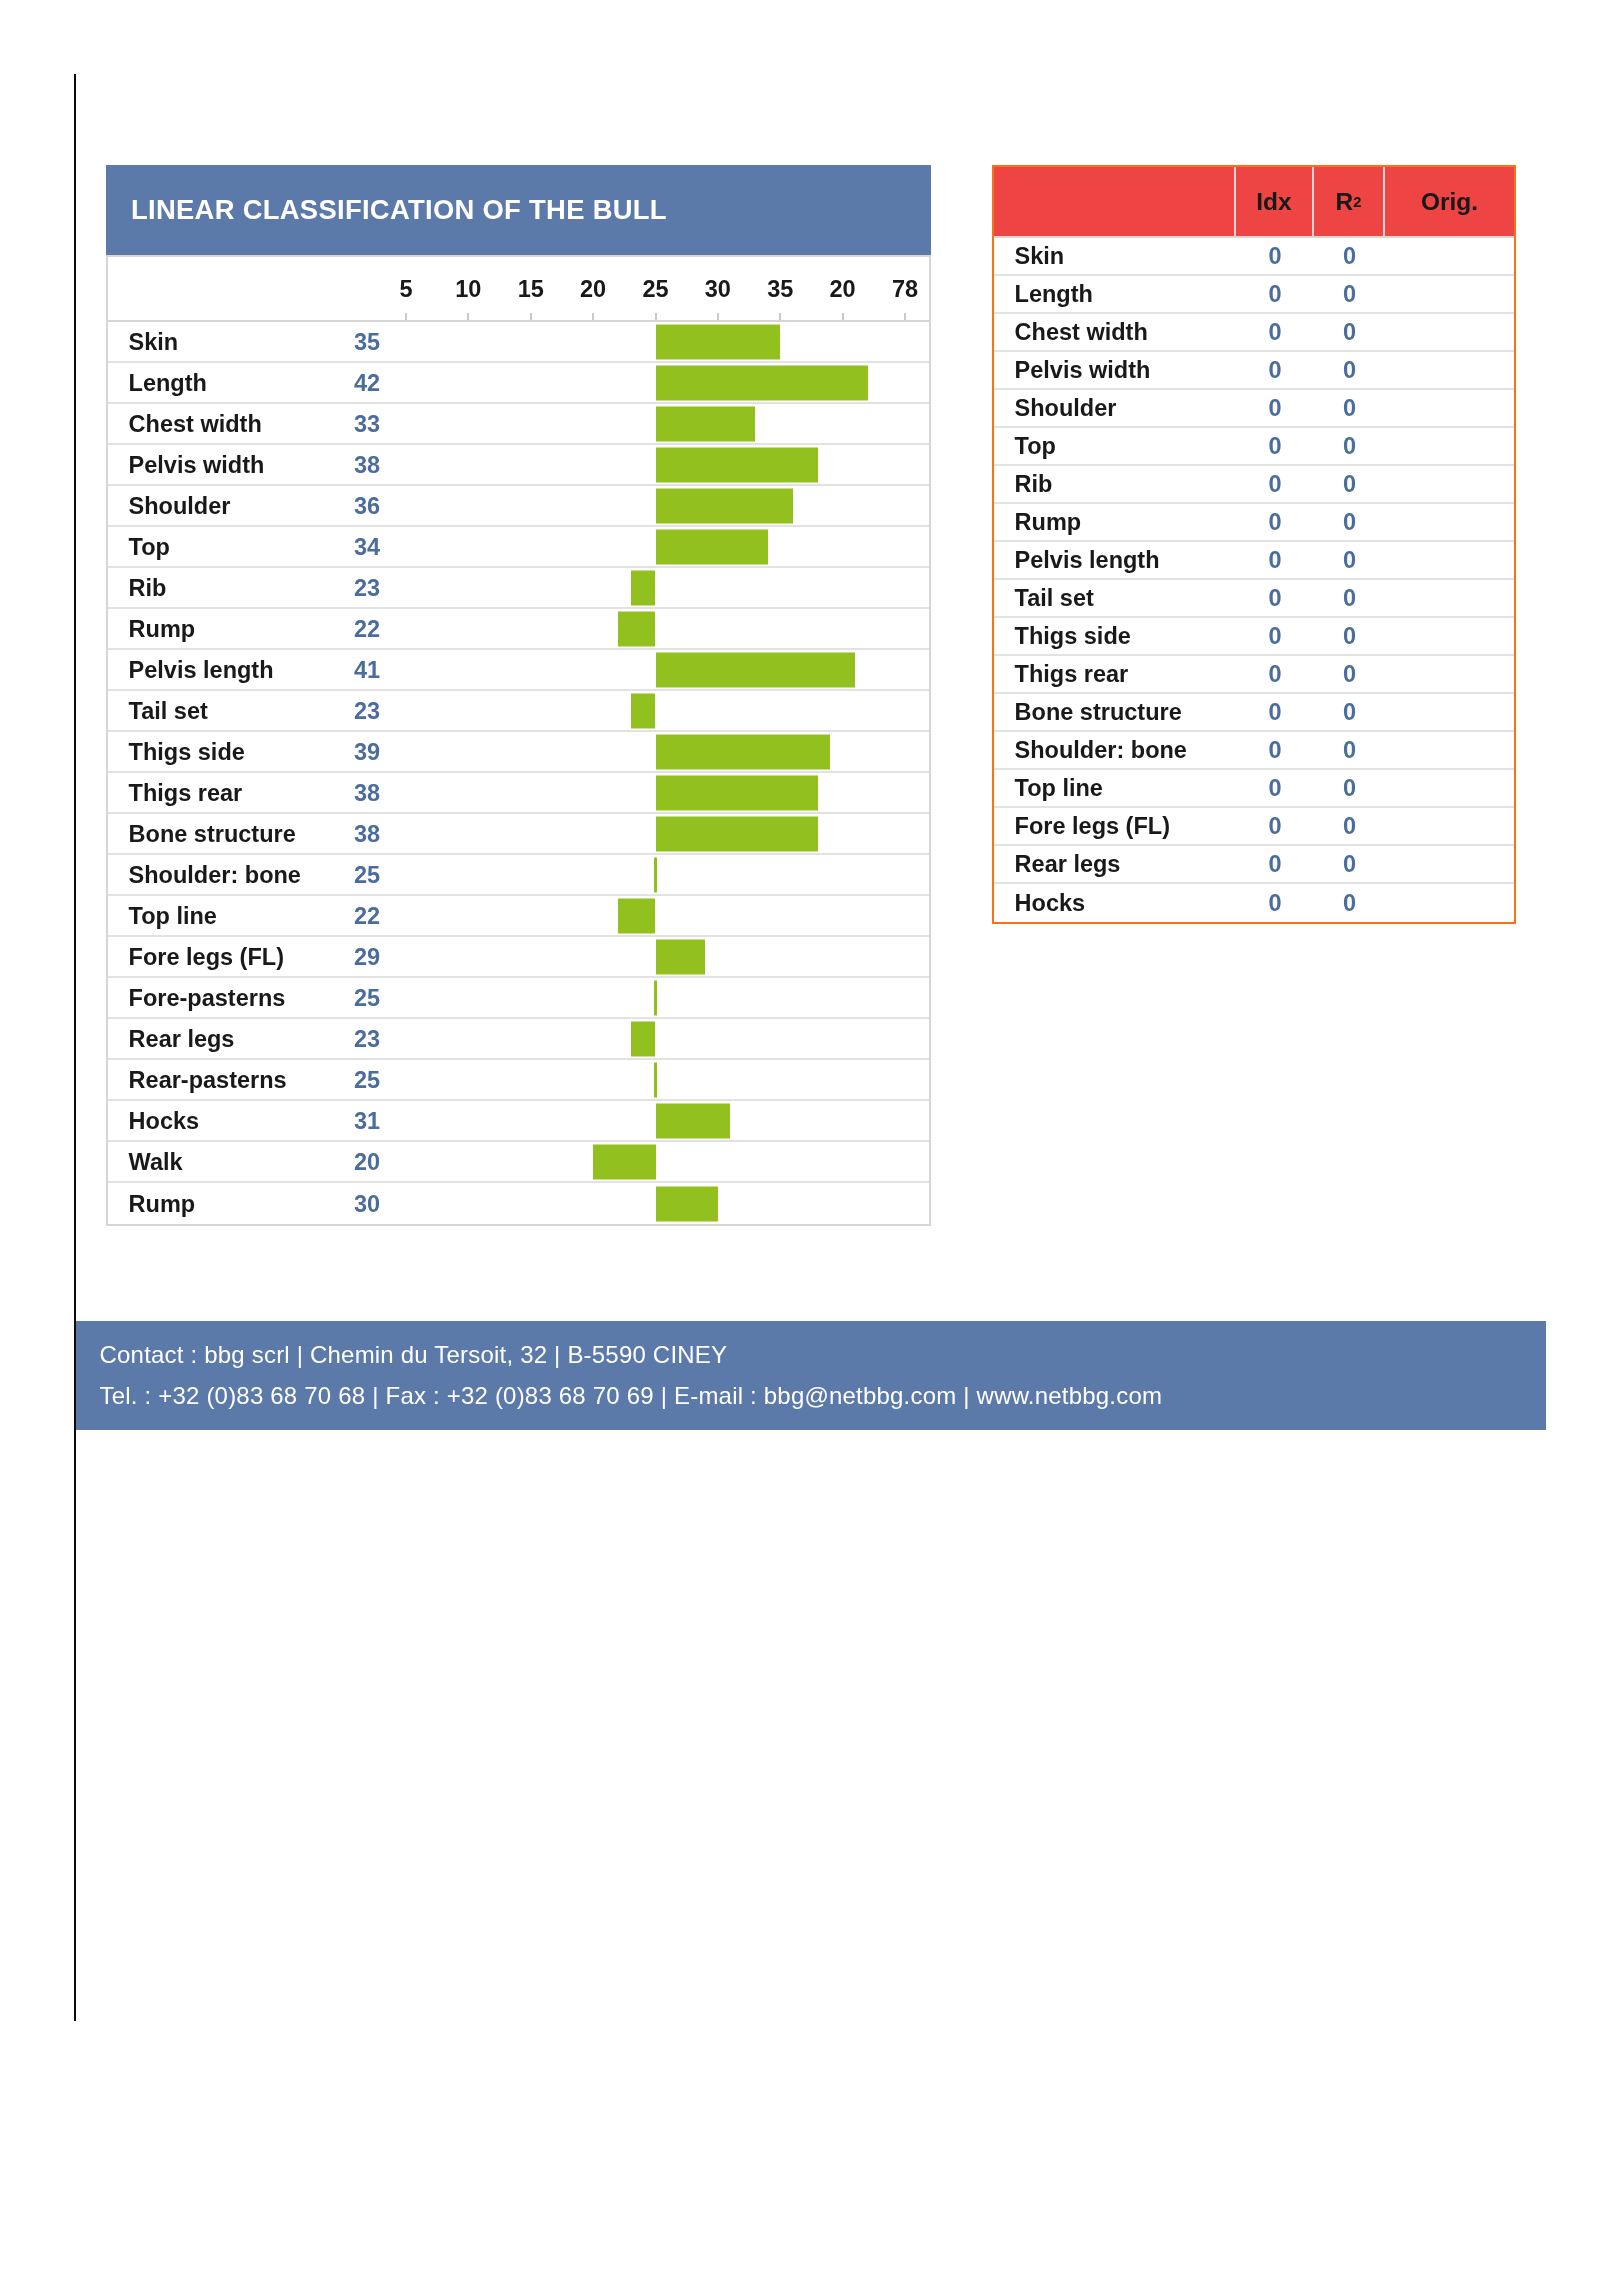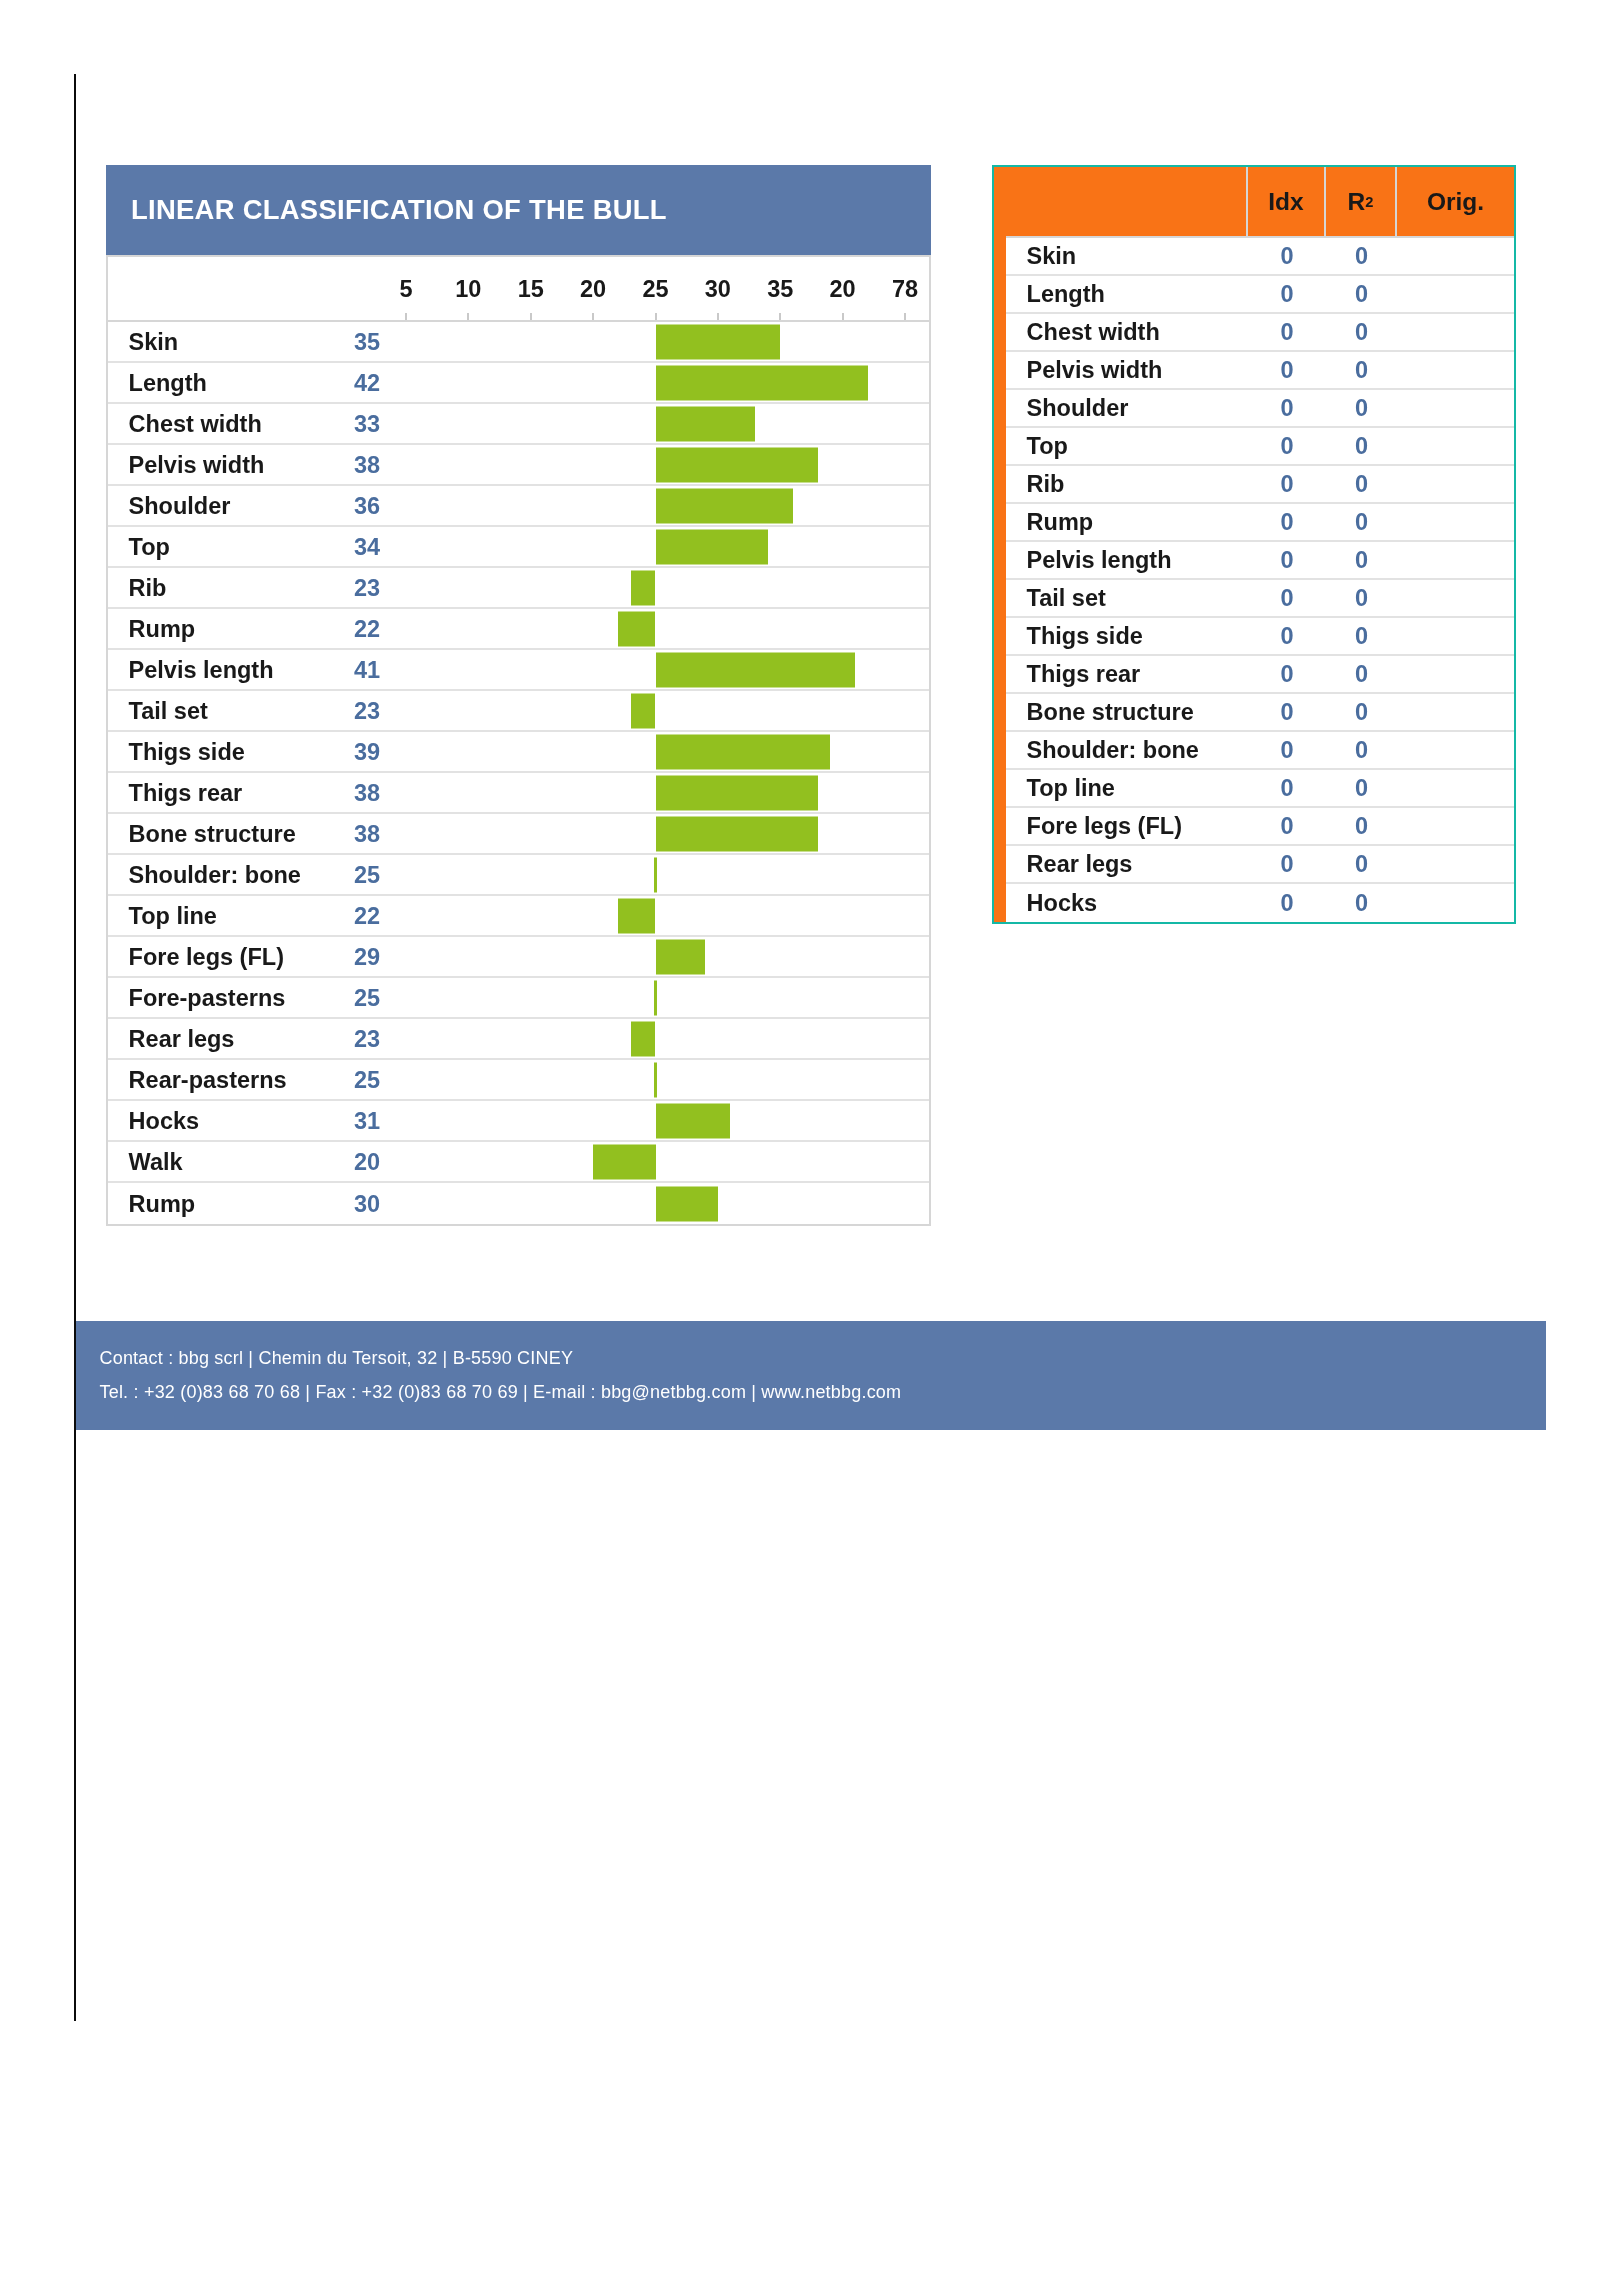--- a/index.html
+++ b/index.html
@@ -39,21 +39,21 @@
   }
 
   
   .right-table { position:absolute; left:992px; top:165px; width:524px; }
   .rt-header {
     height:90px; background:var(--header-blue,#5b79a9); color:#fff;
     display:flex; align-items:center; padding-left:20.6px; position:relative;
     font-size:25.5px; font-weight:bold; line-height:31px; letter-spacing:0.2px;
   }
   .dna-box { position:absolute; right:25.5px; top:50%; transform:translateY(-50%) rotate(32deg); width:51px; height:73px; }
-  .rt-body { border:2px solid #14b8a6; background:#f97316;padding-left:12px; }
+  .rt-body { border:2px solid #f97316; background:#ef4444; }
   .rt-subheader { display:flex; height:71px; border-bottom:2px solid #d6d6d6; }
   .rt-subheader .sh-cell {
     display:flex; align-items:center; justify-content:center;
     font-size:24.5px; font-weight:bold; color:#191919;
   }
   .sh-label { width:242px; border-right:2px solid #d6d6d6; }
   .sh-idx   { width:78px;  border-right:2px solid #d6d6d6; }
   .sh-r2    { width:71px;  border-right:2px solid #d6d6d6; }
   .sh-orig  { flex:1; }
   .sh-r2 sup { font-size:14.7px; vertical-align:super; line-height:0; }
@@ -62,21 +62,21 @@
   .rrow .rlabel { width:242px; padding-left:20.6px; font-size:23.5px; font-weight:bold; color:#191919; white-space:nowrap; }
   .rrow .ridx  { width:78px; text-align:center; font-size:23.5px; font-weight:bold; color:var(--value-blue,#4a6d9e); }
   .rrow .rr2   { width:71px; text-align:center; font-size:23.5px; font-weight:bold; color:var(--value-blue,#4a6d9e); }
   .rrow .rorig { flex:1; text-align:center; font-size:23.5px; font-weight:bold; color:var(--value-blue,#4a6d9e); }
 
   
   .contact-footer {
     position:absolute; left:76px; top:1321px; width:1470px; height:109px;
     background:var(--header-blue,#5b79a9); color:#fff;
     display:flex; flex-direction:column; justify-content:center;
-    padding-left:23.5px; gap:12.7px; font-size:18px; font-weight:normal; letter-spacing:0.2px;
+    padding-left:23.5px; gap:12.7px; font-size:24px; font-weight:normal; letter-spacing:0.2px;
   }
 </style>
 </head>
 <body>
 
 <div class="page">
 
   <div class="vline"></div>
 
   <section class="left-table">

